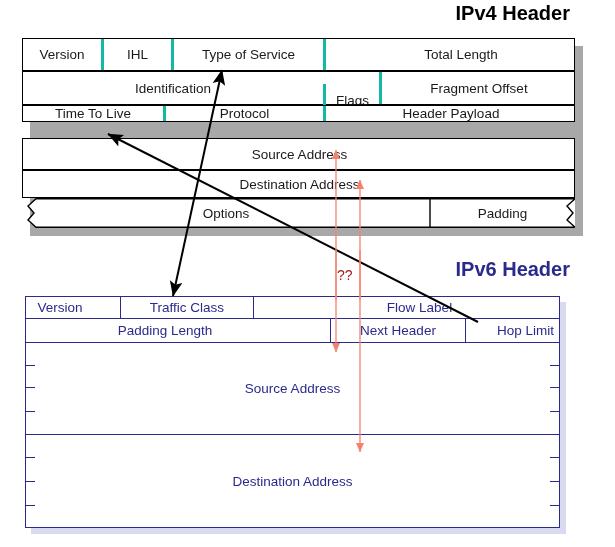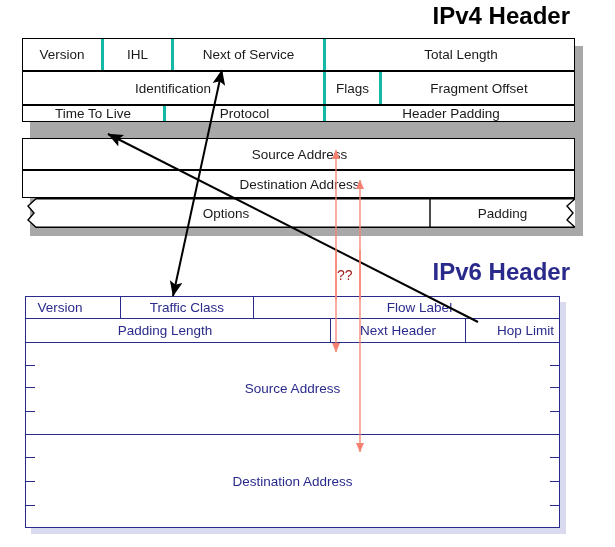--- a/index.html
+++ b/index.html
@@ -15,21 +15,21 @@
     width: 615px;
     height: 547px;
     overflow: hidden;
     background: #ffffff;
   }
 
   
   .title {
     position: absolute;
     font-weight: bold;
-    font-size: 24px;
+    font-size: 20px;
     letter-spacing: 0px;
     white-space: nowrap;
   }
   #ipv4-title {
     right: 45px;
     top: 2px;
     color: #000000;
   }
   #ipv6-title {
     right: 45px;
@@ -185,34 +185,34 @@
 
   <div class="title" id="ipv4-title">IPv4 Header</div>
 
   <div id="ipv4-shadow"></div>
 
   <div class="hdr-table" id="ipv4-table" style="z-index:2;">
 
     <div class="hdr-row" style="top:0px; height:33px;">
       <div class="cell" style="left:0px; width:78px;">Version</div>
       <div class="cell divider" style="left:78px; width:70px;">IHL</div>
-      <div class="cell divider" style="left:148px; width:152px;">Next of Service</div>
+      <div class="cell divider" style="left:148px; width:152px;">Type of Service</div>
       <div class="cell divider" style="left:300px; width:253px;padding-left:20px;">Total Length</div>
     </div>
 
     <div class="hdr-row" style="top:33px; height:34px;">
       <div class="cell" style="left:0px; width:300px;">Identification</div>
-      <div class="cell divider" style="left:300px; width:56px;">Flags</div>
+      <div class="cell divider" style="left:300px; width:56px;margin-top:12px;">Flags</div>
       <div class="cell divider" style="left:356px; width:197px;">Fragment Offset</div>
     </div>
 
     <div class="hdr-row" style="top:67px; height:17px;">
       <div class="cell" style="left:0px; width:140px;">Time To Live</div>
       <div class="cell divider" style="left:140px; width:160px;">Protocol</div>
-      <div class="cell divider" style="left:300px; width:253px;">Header Padding</div>
+      <div class="cell divider" style="left:300px; width:253px;">Header Payload</div>
     </div>
 
     <div class="hdr-row" style="top:100px; height:32px;">
       <div class="cell" style="left:0px; width:553px;">Source Address</div>
     </div>
 
     <div class="hdr-row" style="top:132px; height:28px;">
       <div class="cell" style="left:0px; width:553px;">Destination Address</div>
     </div>
 

